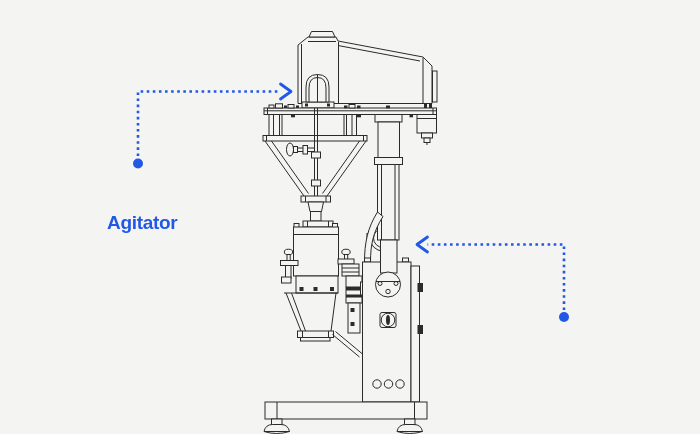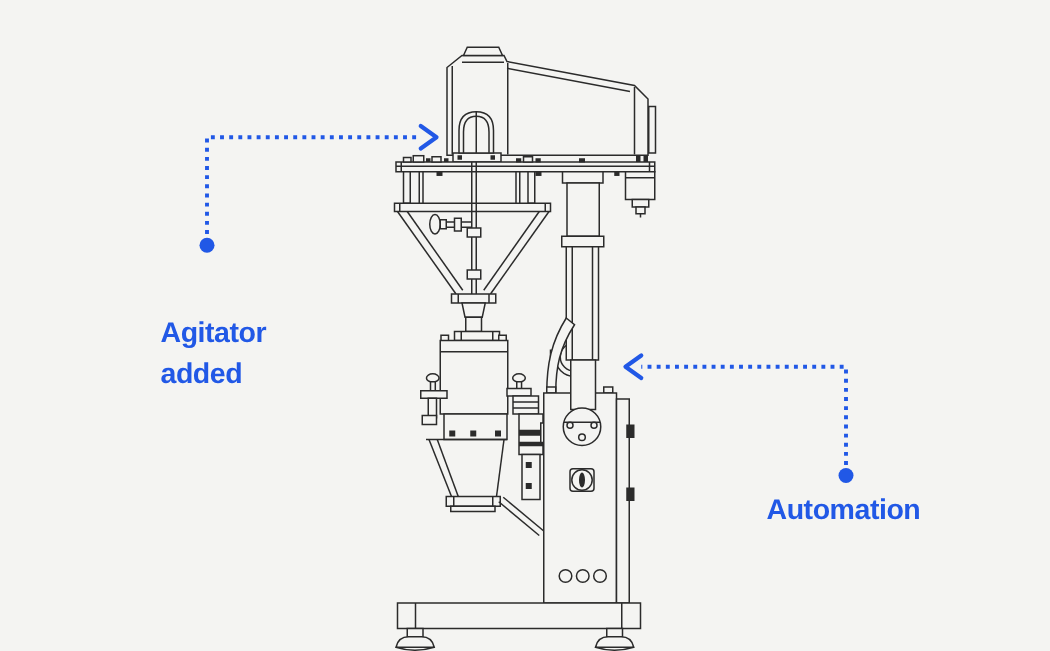--- a/index.html
+++ b/index.html
@@ -228,20 +228,18 @@
     <g>
       <path class="acc-dash" d="M564,310 V244.5 H427.5"></path>
       <path class="acc-arrow" d="M427.5,237 L417,244.5 L427.5,252"></path>
       <circle class="acc-dot" cx="564" cy="317" r="5"></circle>
     </g>
 
   </svg>
 
   <div class="label label-left">
     <span>Agitator</span>
-    <span>added</span>
   </div>
 
   <div class="label label-right">
-    <span>Automation</span>
   </div>
 
 </div>
 
 </body></html>

